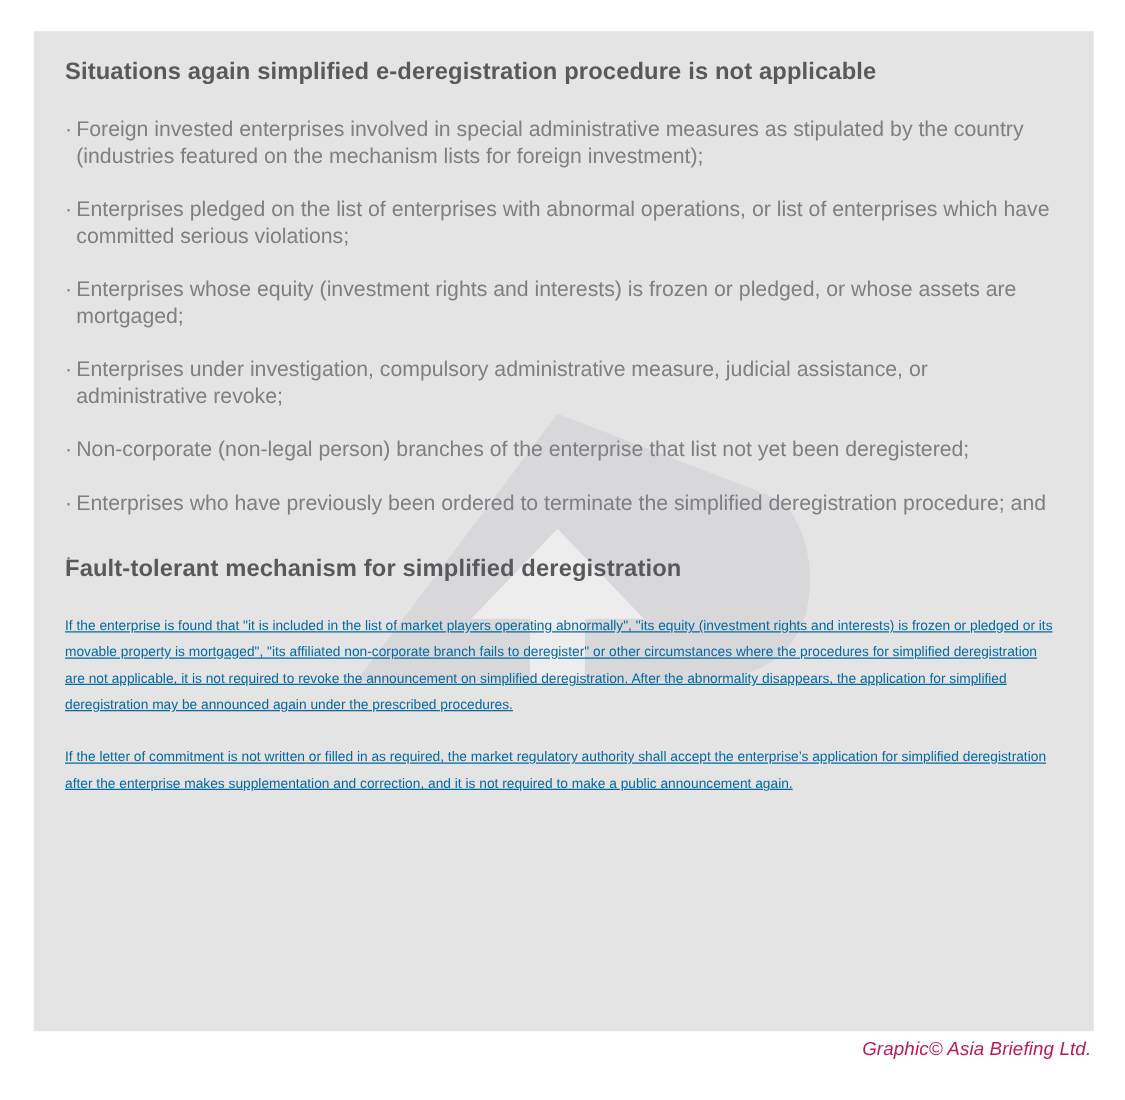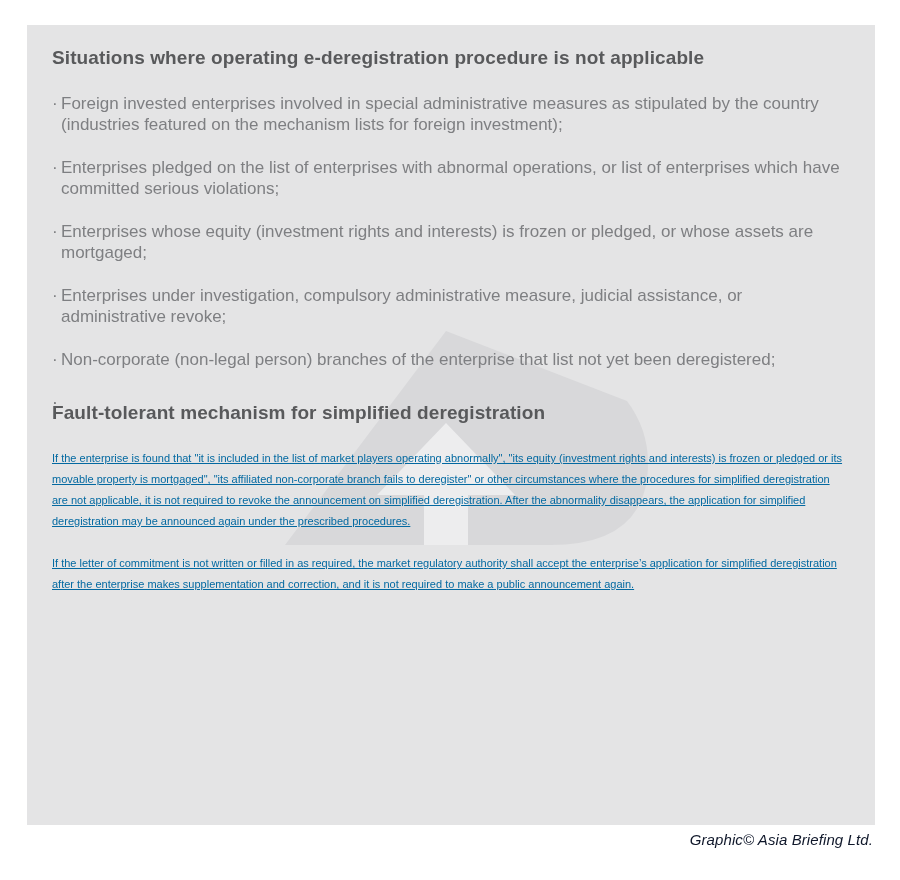--- a/index.html
+++ b/index.html
@@ -76,21 +76,21 @@
     line-height: 21px;
     color: #0369a1;
     text-decoration: underline;
   }
   .credit {
     position: absolute;
     right: 27px;
     top: 831px;
     font-size: 15px;
     font-style: italic;
-    color: #0f172a;
+    color: #be185d;
     letter-spacing: 0.1px;
   }
 </style>
 </head>
 <body>
 
 <div class="page">
   <div class="card">
 
     <svg class="watermark" viewBox="0 0 848 800" aria-hidden="true">
@@ -104,21 +104,21 @@
                L 488 470
                L 441 470
                L 441 520
                L 397 520
                L 397 470
                L 350 470
                Z" fill="#ededee"></path>
     </svg>
 
     <div class="content">
-      <h1 class="section-title">Situations where operating e-deregistration procedure is not applicable</h1>
+      <h1 class="section-title">Situations again simplified e-deregistration procedure is not applicable</h1>
 
       <ul class="bullet-list">
         <li>
           <span class="dot">·</span>
           <span>Foreign invested enterprises involved in special administrative measures as stipulated by the country (industries featured on the mechanism lists for foreign investment);</span>
         </li>
         <li>
           <span class="dot">·</span>
           <span>Enterprises pledged on the list of enterprises with abnormal operations, or list of enterprises which have committed serious violations;</span>
         </li>
@@ -129,20 +129,21 @@
         <li>
           <span class="dot">·</span>
           <span>Enterprises under investigation, compulsory administrative measure, judicial assistance, or administrative revoke;</span>
         </li>
         <li>
           <span class="dot">·</span>
           <span>Non-corporate (non-legal person) branches of the enterprise that list not yet been deregistered;</span>
         </li>
         <li>
           <span class="dot">·</span>
+          <span>Enterprises who have previously been ordered to terminate the simplified deregistration procedure; and</span>
         </li>
         <li>
           <span class="dot">·</span>
         </li>
       </ul>
 
       <h2 class="section-title">Fault-tolerant mechanism for simplified deregistration</h2>
 
       <p class="body-para">If the enterprise is found that "it is included in the list of market players operating abnormally", "its equity (investment rights and interests) is frozen or pledged or its movable property is mortgaged", "its affiliated non-corporate branch fails to deregister" or other circumstances where the procedures for simplified deregistration are not applicable, it is not required to revoke the announcement on simplified deregistration. After the abnormality disappears, the application for simplified deregistration may be announced again under the prescribed procedures.</p>
       <p class="body-para">If the letter of commitment is not written or filled in as required, the market regulatory authority shall accept the enterprise’s application for simplified deregistration after the enterprise makes supplementation and correction, and it is not required to make a public announcement again.</p>

